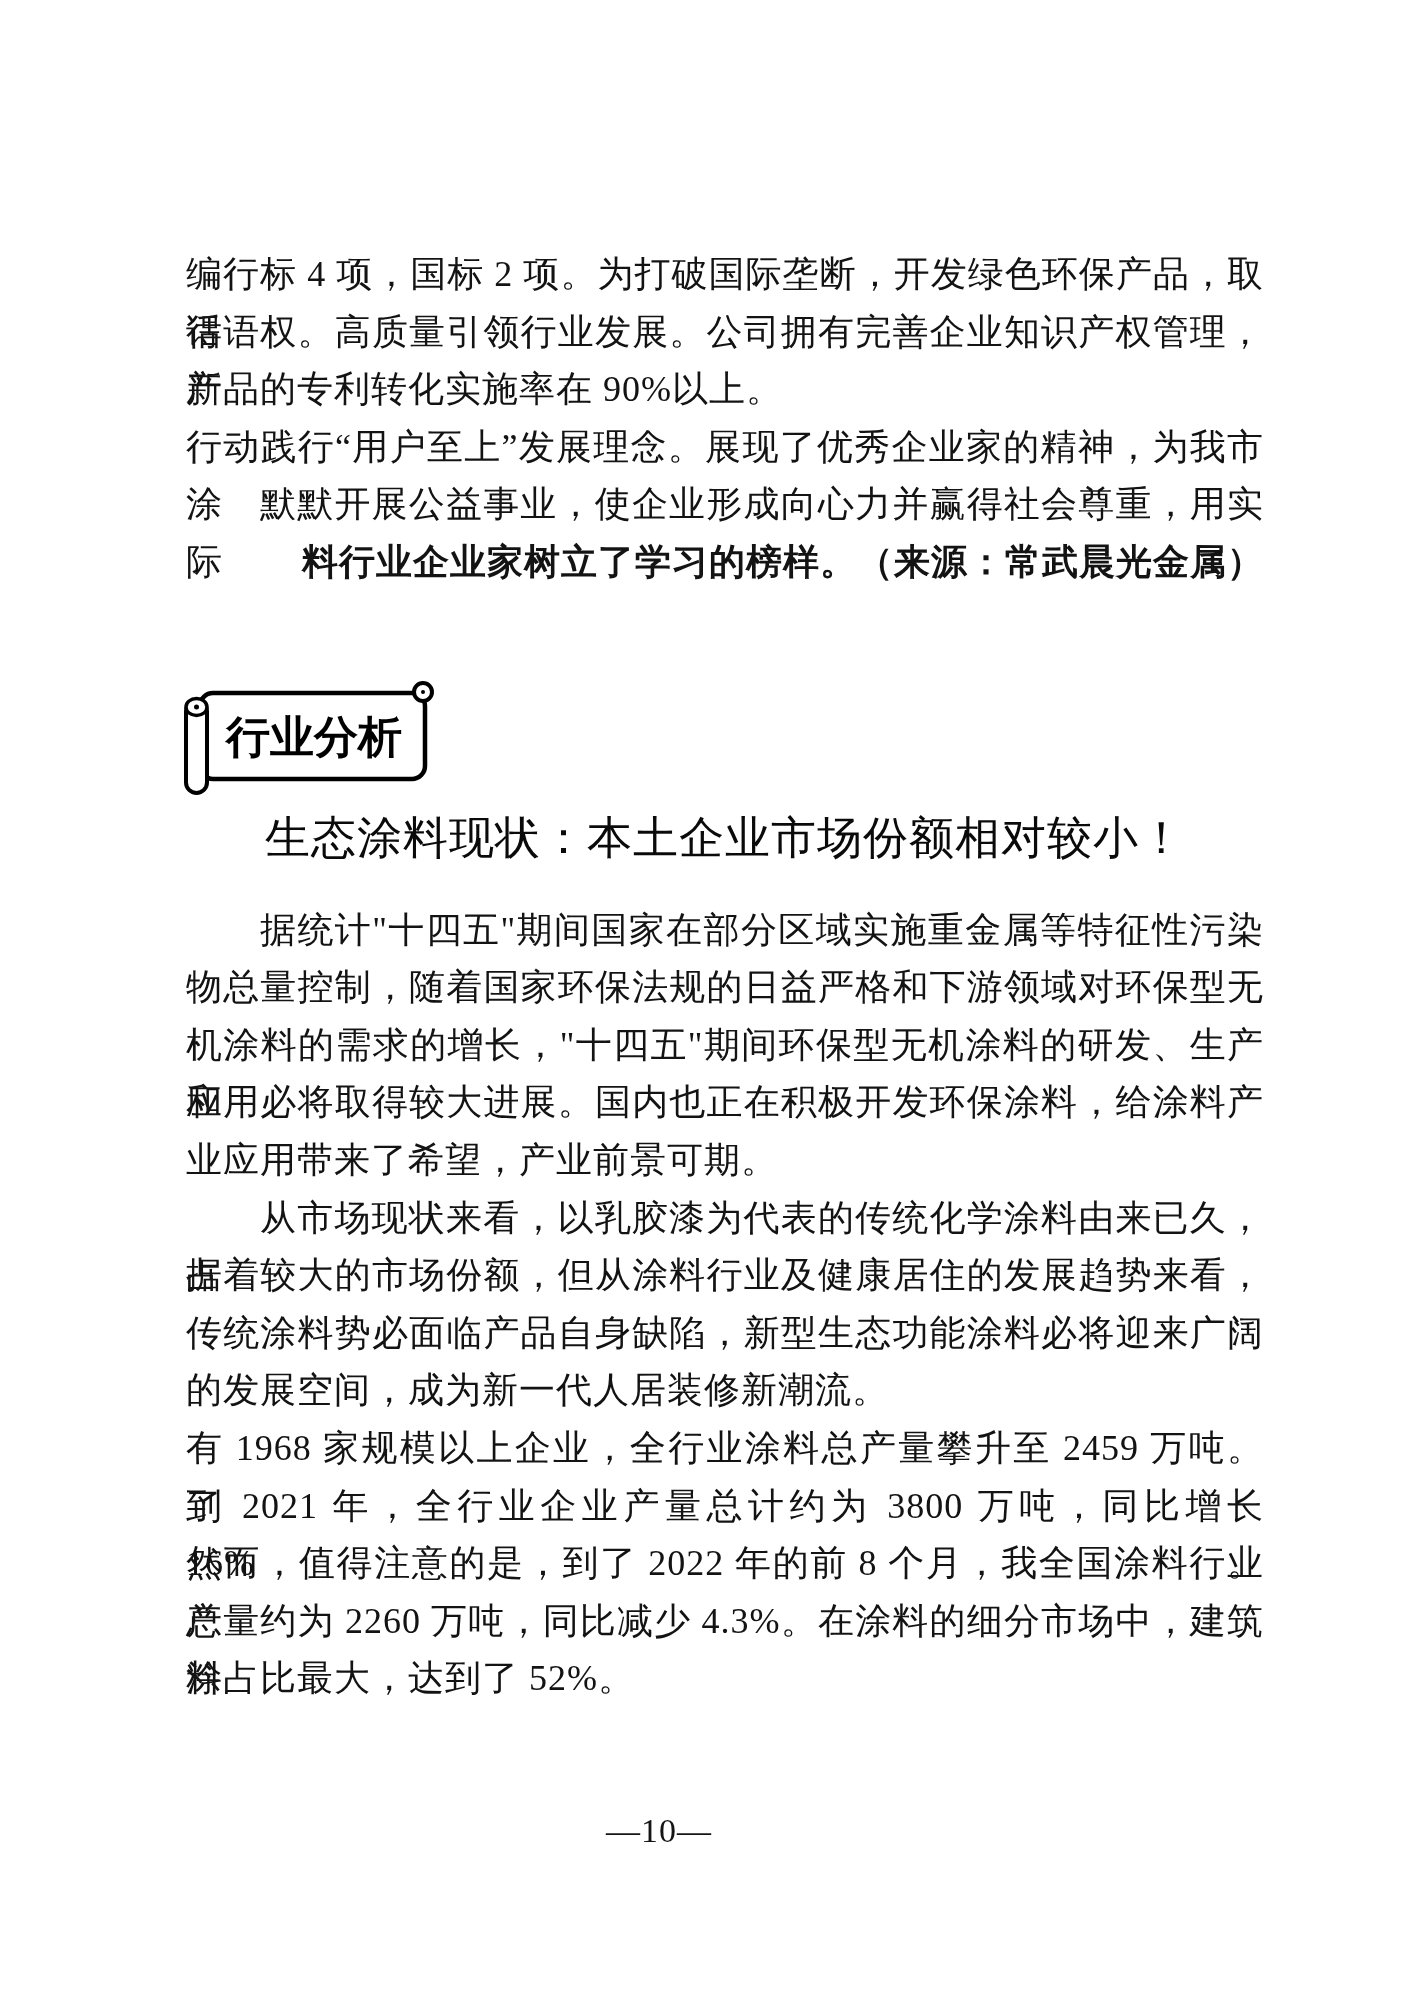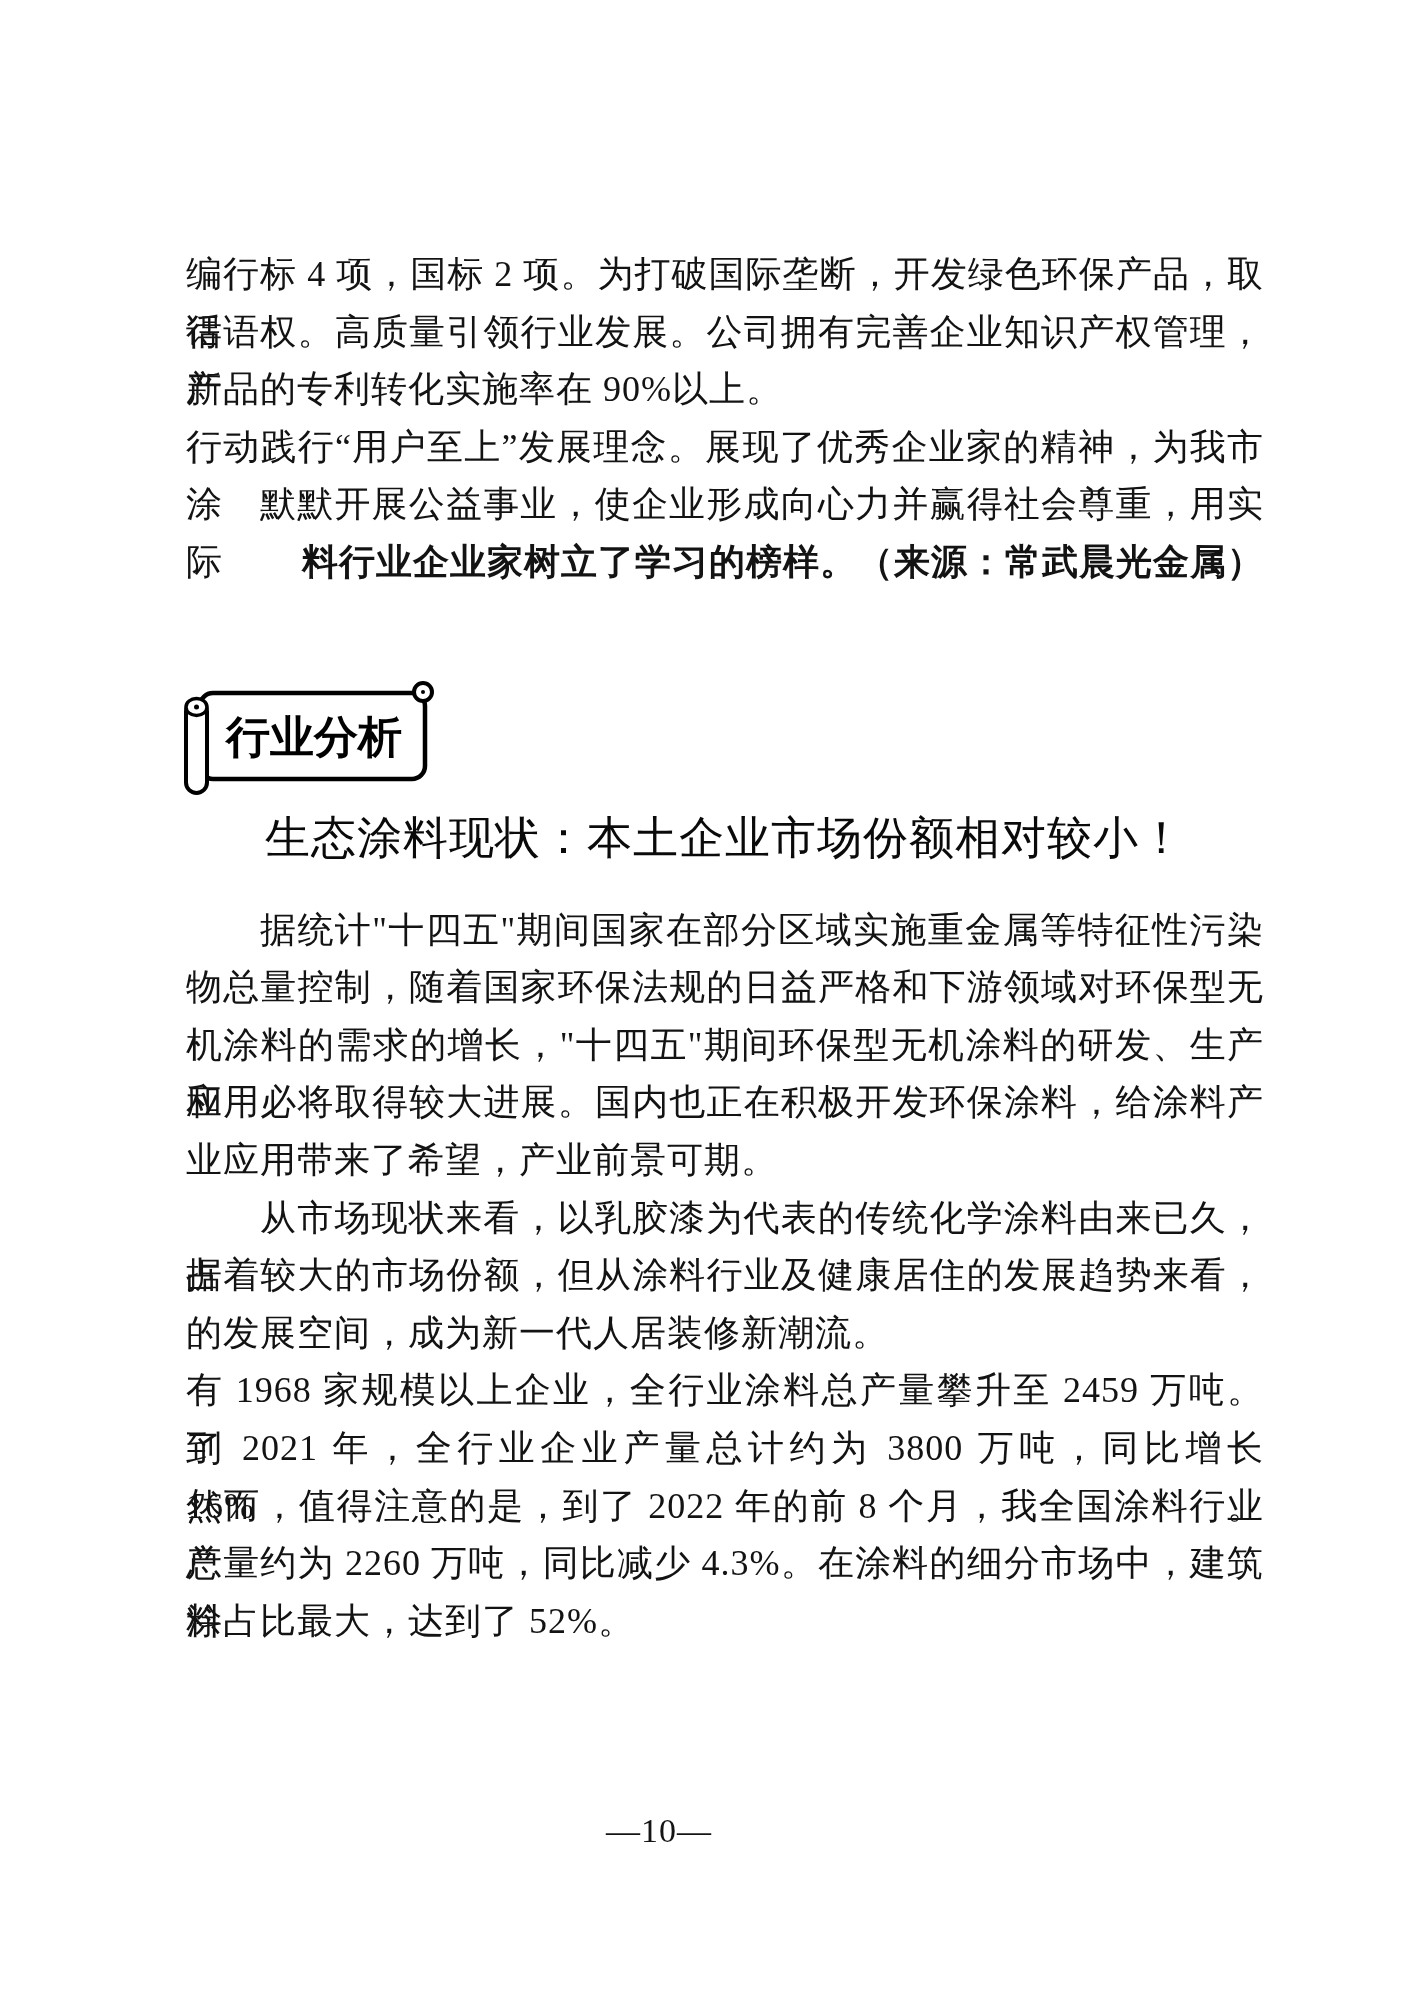--- a/index.html
+++ b/index.html
@@ -97,20 +97,21 @@
   <div class="headline">生态涂料现状：本土企业市场份额相对较小！</div>
 
   <div id="body-paragraphs" class="body-paragraphs">
       <div class="line full indent">据统计"十四五"期间国家在部分区域实施重金属等特征性污染</div>
       <div class="line full">物总量控制，随着国家环保法规的日益严格和下游领域对环保型无</div>
       <div class="line full">机涂料的需求的增长，"十四五"期间环保型无机涂料的研发、生产和</div>
       <div class="line full">应用必将取得较大进展。国内也正在积极开发环保涂料，给涂料产</div>
       <div class="line">业应用带来了希望，产业前景可期。</div>
       <div class="line full indent">从市场现状来看，以乳胶漆为代表的传统化学涂料由来已久，占</div>
       <div class="line full">据着较大的市场份额，但从涂料行业及健康居住的发展趋势来看，</div>
+      <div class="line full">传统涂料势必面临产品自身缺陷，新型生态功能涂料必将迎来广阔</div>
       <div class="line">的发展空间，成为新一代人居装修新潮流。</div>
       <div class="line full">有 1968 家规模以上企业，全行业涂料总产量攀升至 2459 万吨。到</div>
       <div class="line full">了 2021 年，全行业企业产量总计约为 3800 万吨，同比增长 16%。</div>
       <div class="line full">然而，值得注意的是，到了 2022 年的前 8 个月，我全国涂料行业总</div>
       <div class="line full">产量约为 2260 万吨，同比减少 4.3%。在涂料的细分市场中，建筑涂</div>
       <div class="line">料占比最大，达到了 52%。</div>
     </div>
 
 </div>
 

